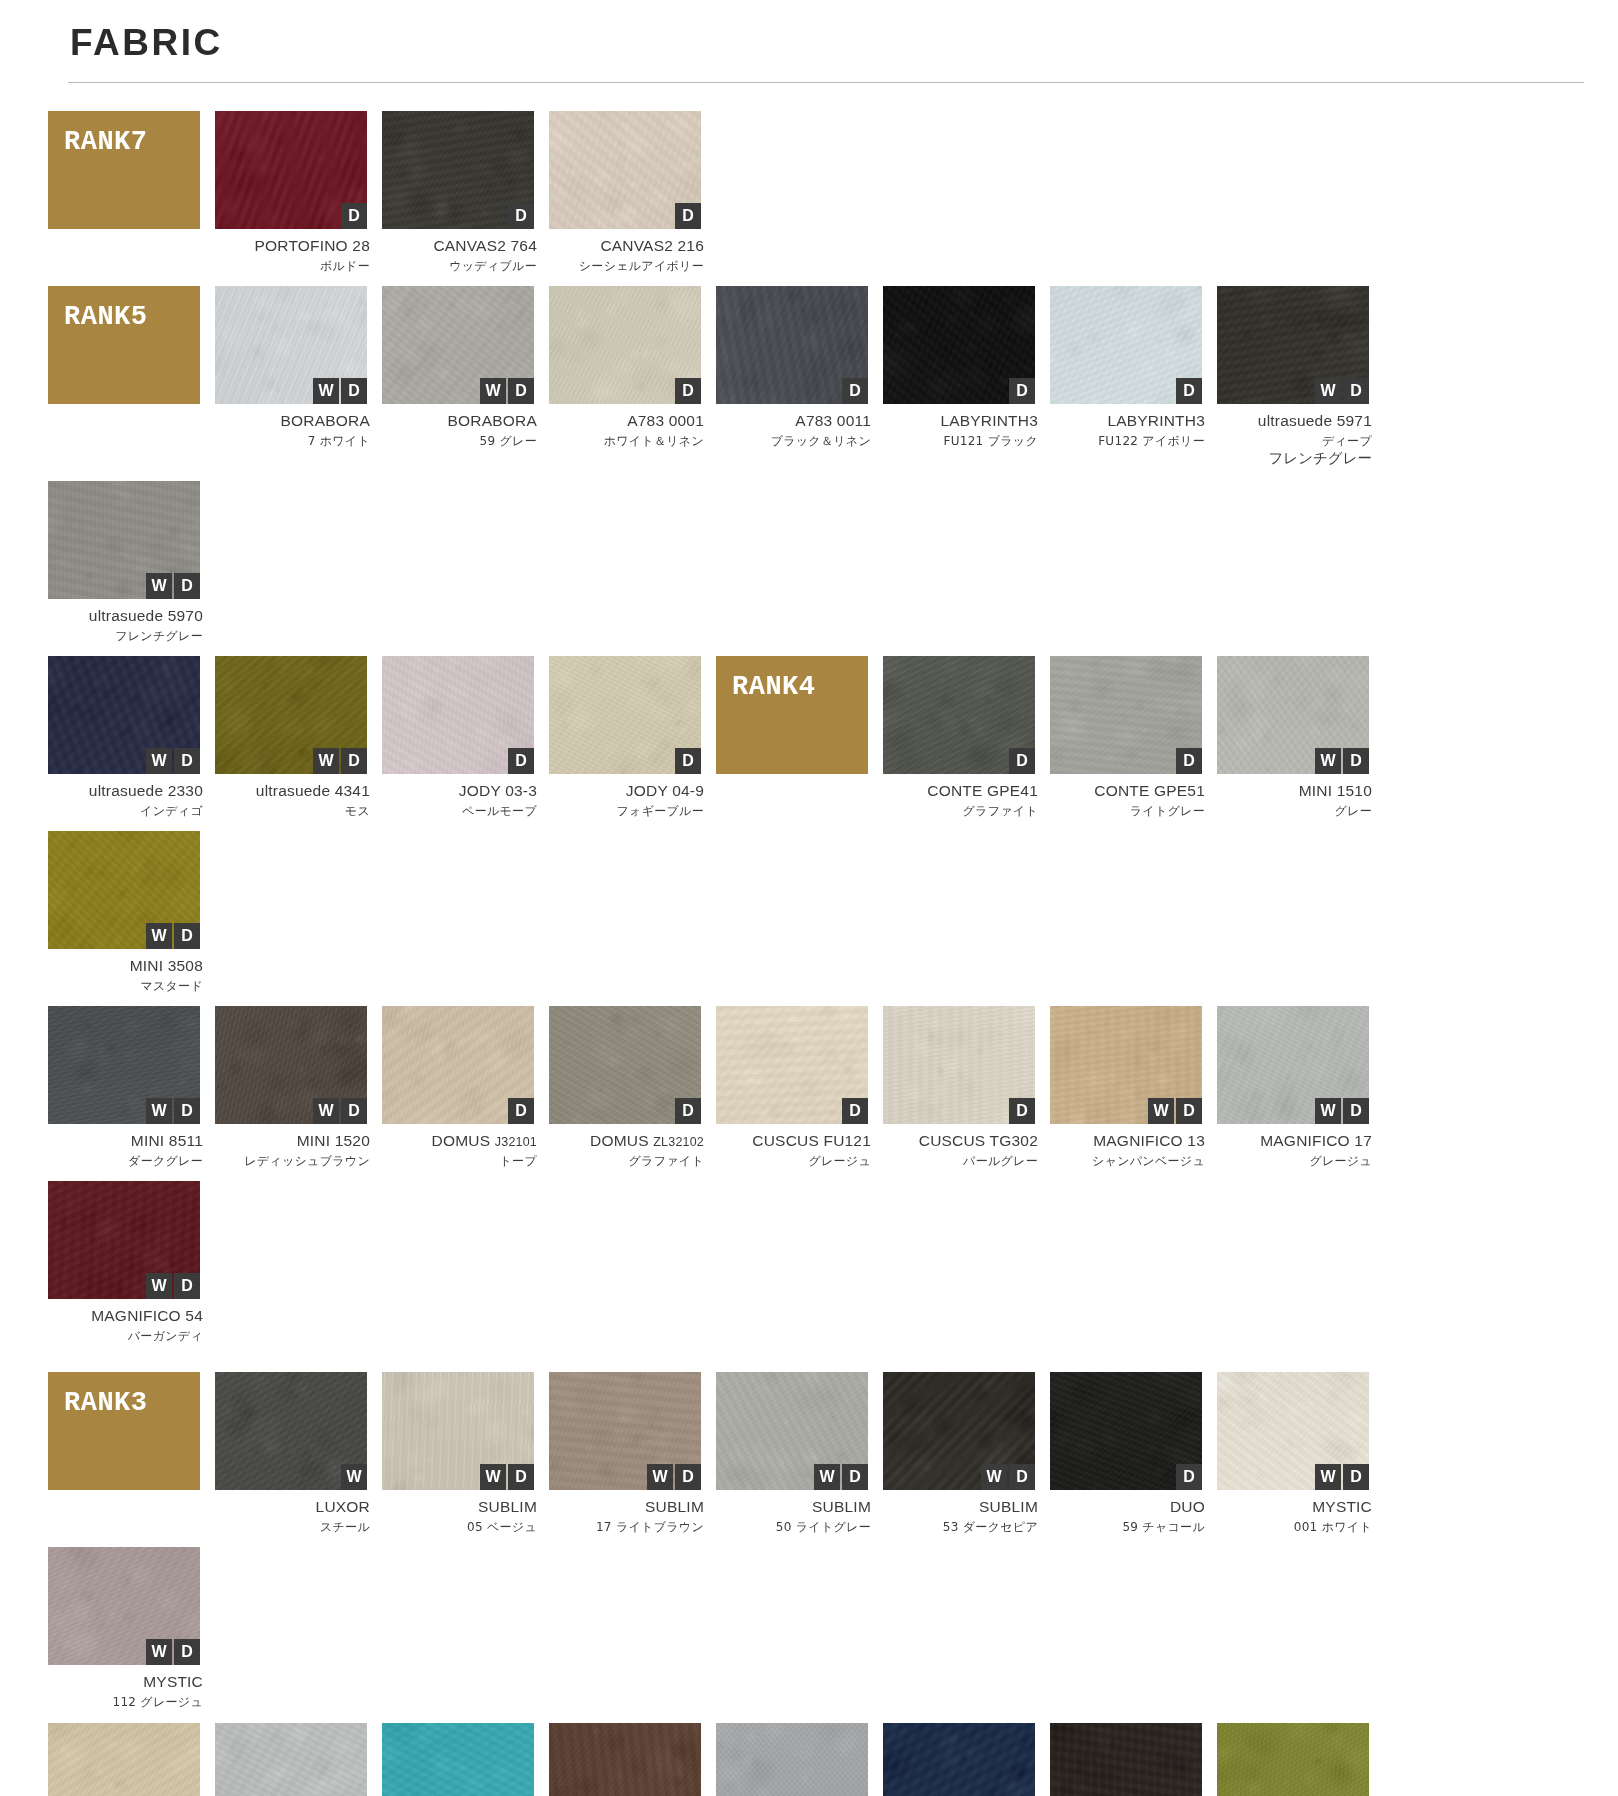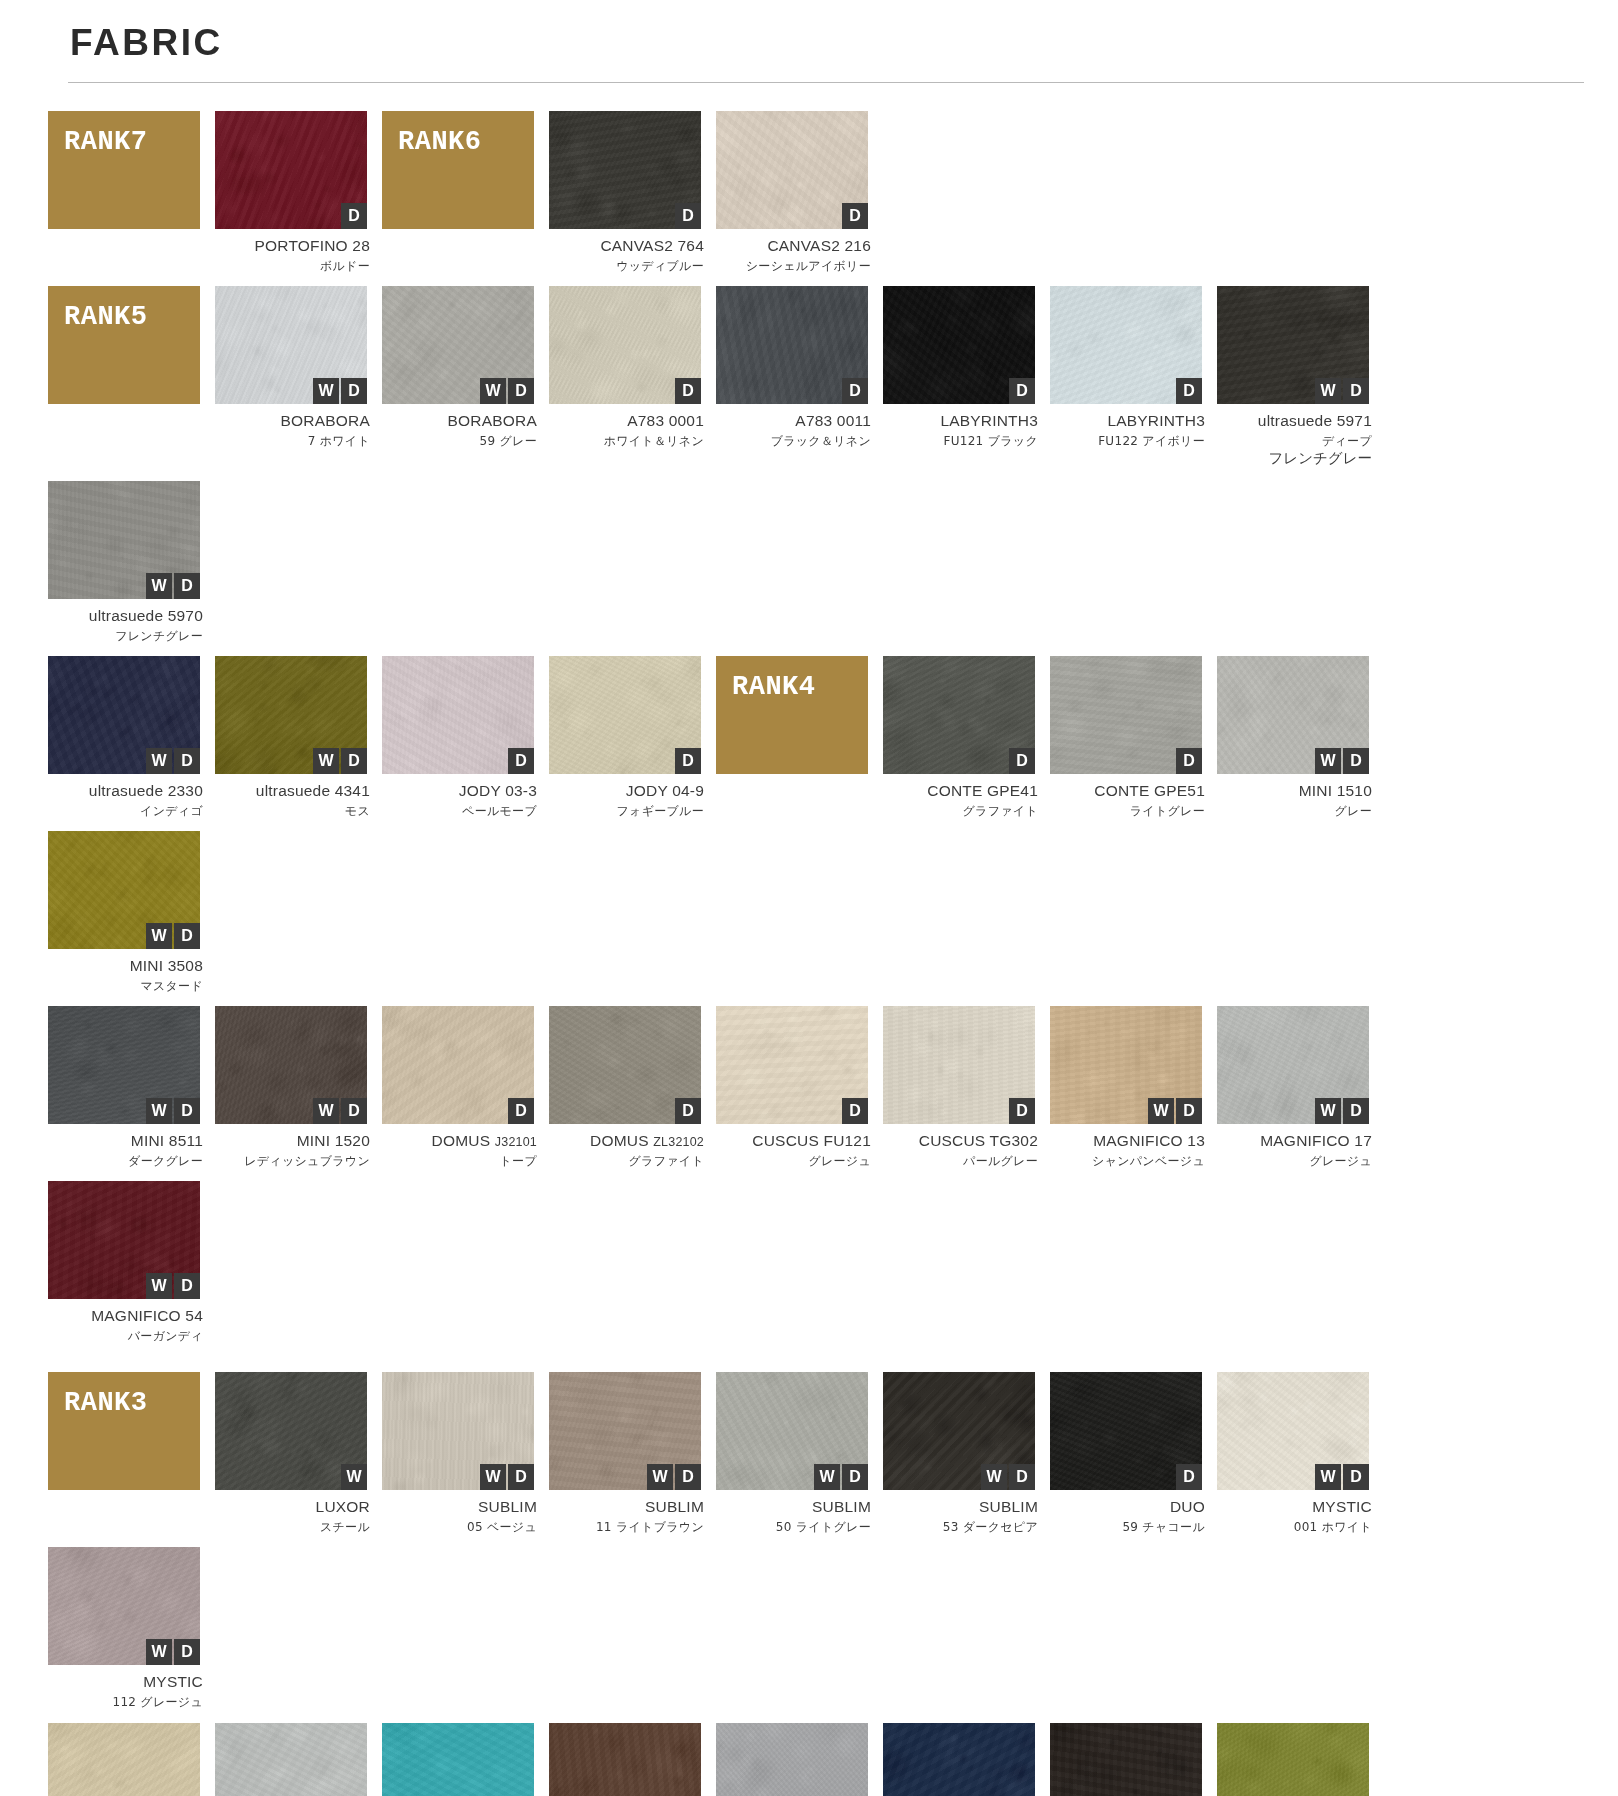--- a/index.html
+++ b/index.html
@@ -129,25 +129,20 @@
             <div class="badges">
               <div class="badge">D</div>
             </div>
           </div>
           <div class="caption">
             <div class="cap-name">PORTOFINO 28</div>
             <div class="cap-jp">ボルドー</div>
           </div>
         </div>
         <div class="cell">
-          <div class="rank-tile">
-            <span>RANK6</span>
-          </div>
-        </div>
-        <div class="cell">
           <div class="swatch-wrap">
             <div class="swatch" style="background: repeating-linear-gradient(171deg, rgba(33, 32, 27, 0.2) 0px, rgba(33, 32, 27, 0.2) 4px, transparent 4px, transparent 8px), repeating-linear-gradient(118deg, rgba(83, 82, 77, 0.18) 0px, rgba(83, 82, 77, 0.18) 2px, transparent 2px, transparent 4px), radial-gradient(circle at 20.2% 56.8%, rgba(99, 98, 93, 0.133) 0px, transparent 9.3%), radial-gradient(circle at 63.2% 65.7%, rgba(99, 98, 93, 0.19) 0px, transparent 9.5%), radial-gradient(circle at 65.4% 62.5%, rgba(11, 10, 5, 0.19) 0px, transparent 12.5%), radial-gradient(circle at 84.6% 59.5%, rgba(11, 10, 5, 0.133) 0px, transparent 7.3%), radial-gradient(circle at 89% 37.7%, rgba(99, 98, 93, 0.19) 0px, transparent 8.9%), radial-gradient(circle at 40.2% 84.7%, rgba(99, 98, 93, 0.19) 0px, transparent 8.5%), radial-gradient(circle at 51.5% 14.9%, rgba(99, 98, 93, 0.19) 0px, transparent 7.5%), radial-gradient(circle at 47.9% 87.7%, rgba(11, 10, 5, 0.19) 0px, transparent 11.2%), radial-gradient(circle at 67.3% 54.2%, rgba(99, 98, 93, 0.133) 0px, transparent 12%), radial-gradient(circle at 15.4% 53.2%, rgba(11, 10, 5, 0.133) 0px, transparent 6.8%), radial-gradient(circle at 51% 100%, rgba(99, 98, 93, 0.133) 0px, transparent 12.1%), radial-gradient(circle at 24% 78.5%, rgba(11, 10, 5, 0.19) 0px, transparent 11.3%), radial-gradient(circle at 10.8% 26%, rgba(11, 10, 5, 0.133) 0px, transparent 6.8%), radial-gradient(circle at 67.7% 85.8%, rgba(99, 98, 93, 0.19) 0px, transparent 4.8%), radial-gradient(circle at 30.9% 34.9%, rgba(99, 98, 93, 0.133) 0px, transparent 3.2%), radial-gradient(circle at 23.4% 50.6%, rgba(99, 98, 93, 0.19) 0px, transparent 11.2%), radial-gradient(circle at 16.8% 33.3%, rgba(99, 98, 93, 0.133) 0px, transparent 11.9%), radial-gradient(circle at 90.5% 19.6%, rgba(11, 10, 5, 0.19) 0px, transparent 7.2%), radial-gradient(circle at 93.9% 71.4%, rgba(99, 98, 93, 0.133) 0px, transparent 6.9%), radial-gradient(circle at 78% 47.7%, rgba(11, 10, 5, 0.133) 0px, transparent 10.3%), radial-gradient(circle at 38.6% 73.4%, rgba(99, 98, 93, 0.133) 0px, transparent 8.7%), radial-gradient(circle at 18.5% 31.4%, rgba(99, 98, 93, 0.133) 0px, transparent 12%), radial-gradient(circle at 38.9% 84.5%, rgba(99, 98, 93, 0.133) 0px, transparent 8.6%), radial-gradient(circle at 5.4% 18.4%, rgba(11, 10, 5, 0.133) 0px, transparent 13.6%), radial-gradient(circle at 39.9% 80.7%, rgba(99, 98, 93, 0.133) 0px, transparent 4.6%), radial-gradient(circle at 11.9% 73.9%, rgba(99, 98, 93, 0.19) 0px, transparent 11.7%), linear-gradient(34deg, rgba(83, 82, 77, 0.133), rgba(33, 32, 27, 0.133)), linear-gradient(rgb(59, 58, 53), rgb(59, 58, 53)) rgb(59, 58, 53);"></div>
             <div class="badges">
               <div class="badge">D</div>
             </div>
           </div>
           <div class="caption">
             <div class="cap-name">CANVAS2 764</div>
             <div class="cap-jp">ウッディブルー</div>
           </div>
@@ -538,21 +533,21 @@
         <div class="cell">
           <div class="swatch-wrap">
             <div class="swatch" style="background: repeating-linear-gradient(6deg, rgba(131, 115, 101, 0.2) 0px, rgba(131, 115, 101, 0.2) 5px, transparent 5px, transparent 10px), repeating-linear-gradient(110deg, rgba(181, 165, 151, 0.18) 0px, rgba(181, 165, 151, 0.18) 2px, transparent 2px, transparent 4px), radial-gradient(circle at 73.5% 48.4%, rgba(109, 93, 79, 0.133) 0px, transparent 5%), radial-gradient(circle at 75.6% 75.4%, rgba(197, 181, 167, 0.19) 0px, transparent 6.8%), radial-gradient(circle at 98.2% 82.3%, rgba(197, 181, 167, 0.19) 0px, transparent 9.5%), radial-gradient(circle at 3.3% 78.2%, rgba(109, 93, 79, 0.19) 0px, transparent 5.8%), radial-gradient(circle at 45.3% 52.2%, rgba(197, 181, 167, 0.133) 0px, transparent 6.2%), radial-gradient(circle at 26.6% 64.9%, rgba(197, 181, 167, 0.19) 0px, transparent 4%), radial-gradient(circle at 67.3% 44.4%, rgba(109, 93, 79, 0.19) 0px, transparent 5.2%), radial-gradient(circle at 6% 14.1%, rgba(197, 181, 167, 0.133) 0px, transparent 7.7%), radial-gradient(circle at 48.4% 11.8%, rgba(197, 181, 167, 0.133) 0px, transparent 12%), radial-gradient(circle at 74.1% 56.2%, rgba(197, 181, 167, 0.19) 0px, transparent 10%), radial-gradient(circle at 21.6% 22.7%, rgba(109, 93, 79, 0.19) 0px, transparent 13.8%), radial-gradient(circle at 62.9% 65.1%, rgba(197, 181, 167, 0.19) 0px, transparent 9.2%), radial-gradient(circle at 18.7% 2.6%, rgba(197, 181, 167, 0.133) 0px, transparent 9.1%), radial-gradient(circle at 20.8% 21.3%, rgba(197, 181, 167, 0.133) 0px, transparent 13.3%), radial-gradient(circle at 34.1% 54.5%, rgba(109, 93, 79, 0.133) 0px, transparent 13.8%), radial-gradient(circle at 60.4% 54.4%, rgba(109, 93, 79, 0.133) 0px, transparent 7.4%), radial-gradient(circle at 51.7% 33.9%, rgba(197, 181, 167, 0.19) 0px, transparent 12.1%), radial-gradient(circle at 36.9% 82.8%, rgba(109, 93, 79, 0.19) 0px, transparent 6.8%), radial-gradient(circle at 15.1% 27.2%, rgba(197, 181, 167, 0.19) 0px, transparent 13.9%), radial-gradient(circle at 70% 33.6%, rgba(109, 93, 79, 0.19) 0px, transparent 5.1%), radial-gradient(circle at 49.4% 38.6%, rgba(197, 181, 167, 0.19) 0px, transparent 6.7%), radial-gradient(circle at 56.9% 58.2%, rgba(109, 93, 79, 0.19) 0px, transparent 7.3%), radial-gradient(circle at 39.4% 86.8%, rgba(109, 93, 79, 0.133) 0px, transparent 9.2%), radial-gradient(circle at 77.6% 92.7%, rgba(197, 181, 167, 0.133) 0px, transparent 9.1%), radial-gradient(circle at 64.8% 68.5%, rgba(109, 93, 79, 0.133) 0px, transparent 10.5%), radial-gradient(circle at 58% 4.7%, rgba(109, 93, 79, 0.19) 0px, transparent 6.9%), linear-gradient(219deg, rgba(181, 165, 151, 0.133), rgba(131, 115, 101, 0.133)), linear-gradient(rgb(157, 141, 127), rgb(157, 141, 127)) rgb(157, 141, 127);"></div>
             <div class="badges">
               <div class="badge">W</div>
               <div class="badge">D</div>
             </div>
           </div>
           <div class="caption">
             <div class="cap-name">SUBLIM</div>
-            <div class="cap-jp">11 ライトブラウン</div>
+            <div class="cap-jp">17 ライトブラウン</div>
           </div>
         </div>
         <div class="cell">
           <div class="swatch-wrap">
             <div class="swatch" style="background: repeating-linear-gradient(61deg, rgba(143, 144, 137, 0.2) 0px, rgba(143, 144, 137, 0.2) 4px, transparent 4px, transparent 8px), repeating-linear-gradient(146deg, rgba(193, 194, 187, 0.18) 0px, rgba(193, 194, 187, 0.18) 2px, transparent 2px, transparent 4px), radial-gradient(circle at 43.4% 77%, rgba(209, 210, 203, 0.19) 0px, transparent 13.8%), radial-gradient(circle at 63.3% 1.6%, rgba(209, 210, 203, 0.19) 0px, transparent 8.2%), radial-gradient(circle at 60.1% 24%, rgba(121, 122, 115, 0.133) 0px, transparent 13%), radial-gradient(circle at 96.4% 7.4%, rgba(209, 210, 203, 0.19) 0px, transparent 3.6%), radial-gradient(circle at 11% 95.8%, rgba(209, 210, 203, 0.133) 0px, transparent 4.9%), radial-gradient(circle at 21.7% 98.9%, rgba(209, 210, 203, 0.133) 0px, transparent 4.5%), radial-gradient(circle at 73.1% 22.7%, rgba(121, 122, 115, 0.133) 0px, transparent 12%), radial-gradient(circle at 60.2% 47.8%, rgba(209, 210, 203, 0.19) 0px, transparent 3.1%), radial-gradient(circle at 77% 38.3%, rgba(121, 122, 115, 0.19) 0px, transparent 4.6%), radial-gradient(circle at 27.7% 62.8%, rgba(209, 210, 203, 0.133) 0px, transparent 3.6%), radial-gradient(circle at 83.8% 72.6%, rgba(121, 122, 115, 0.133) 0px, transparent 5.1%), radial-gradient(circle at 72.3% 85%, rgba(121, 122, 115, 0.133) 0px, transparent 13.3%), radial-gradient(circle at 31.1% 13.2%, rgba(209, 210, 203, 0.19) 0px, transparent 4.2%), radial-gradient(circle at 14.6% 71.6%, rgba(209, 210, 203, 0.133) 0px, transparent 9.4%), radial-gradient(circle at 32.1% 42.2%, rgba(209, 210, 203, 0.133) 0px, transparent 4.4%), radial-gradient(circle at 61.9% 71.2%, rgba(209, 210, 203, 0.19) 0px, transparent 9.8%), radial-gradient(circle at 37.9% 98.5%, rgba(209, 210, 203, 0.19) 0px, transparent 13.2%), radial-gradient(circle at 46% 42.9%, rgba(209, 210, 203, 0.19) 0px, transparent 3.7%), radial-gradient(circle at 81.3% 70.4%, rgba(121, 122, 115, 0.19) 0px, transparent 3.3%), radial-gradient(circle at 31% 97.2%, rgba(121, 122, 115, 0.133) 0px, transparent 12.3%), radial-gradient(circle at 36.3% 5%, rgba(121, 122, 115, 0.19) 0px, transparent 7.8%), radial-gradient(circle at 29.1% 73.6%, rgba(209, 210, 203, 0.133) 0px, transparent 11.5%), radial-gradient(circle at 69.7% 78.8%, rgba(209, 210, 203, 0.133) 0px, transparent 5.4%), radial-gradient(circle at 59.2% 86.9%, rgba(121, 122, 115, 0.19) 0px, transparent 3.4%), radial-gradient(circle at 65.2% 73.8%, rgba(209, 210, 203, 0.19) 0px, transparent 5.7%), radial-gradient(circle at 14.9% 88.1%, rgba(121, 122, 115, 0.19) 0px, transparent 10.4%), linear-gradient(137deg, rgba(193, 194, 187, 0.133), rgba(143, 144, 137, 0.133)), linear-gradient(rgb(169, 170, 163), rgb(169, 170, 163)) rgb(169, 170, 163);"></div>
             <div class="badges">
               <div class="badge">W</div>
               <div class="badge">D</div>
             </div>
           </div>

